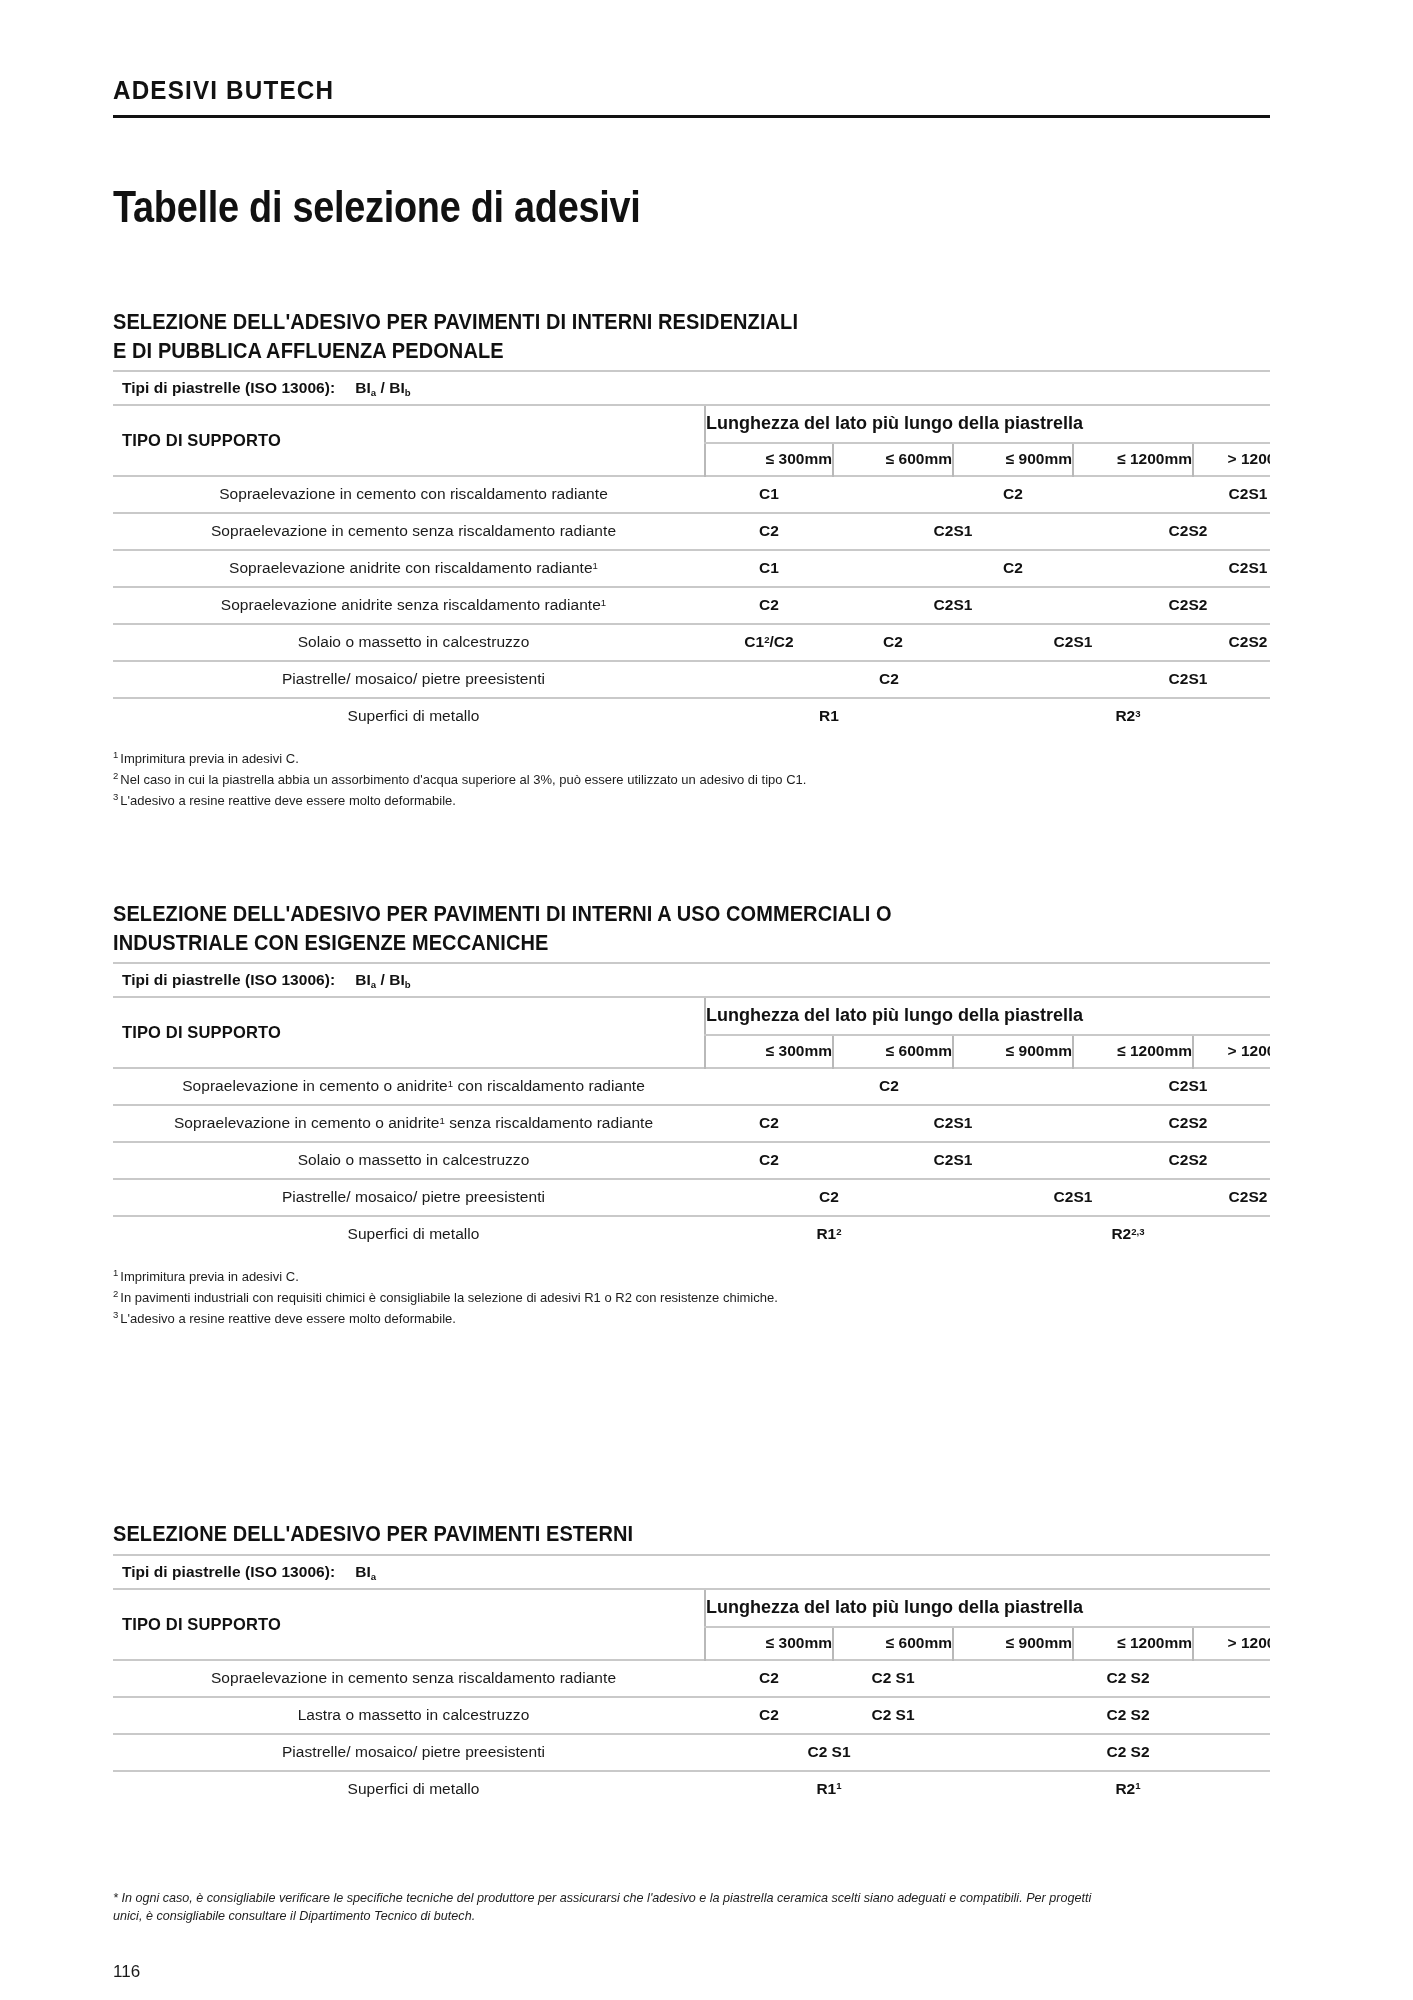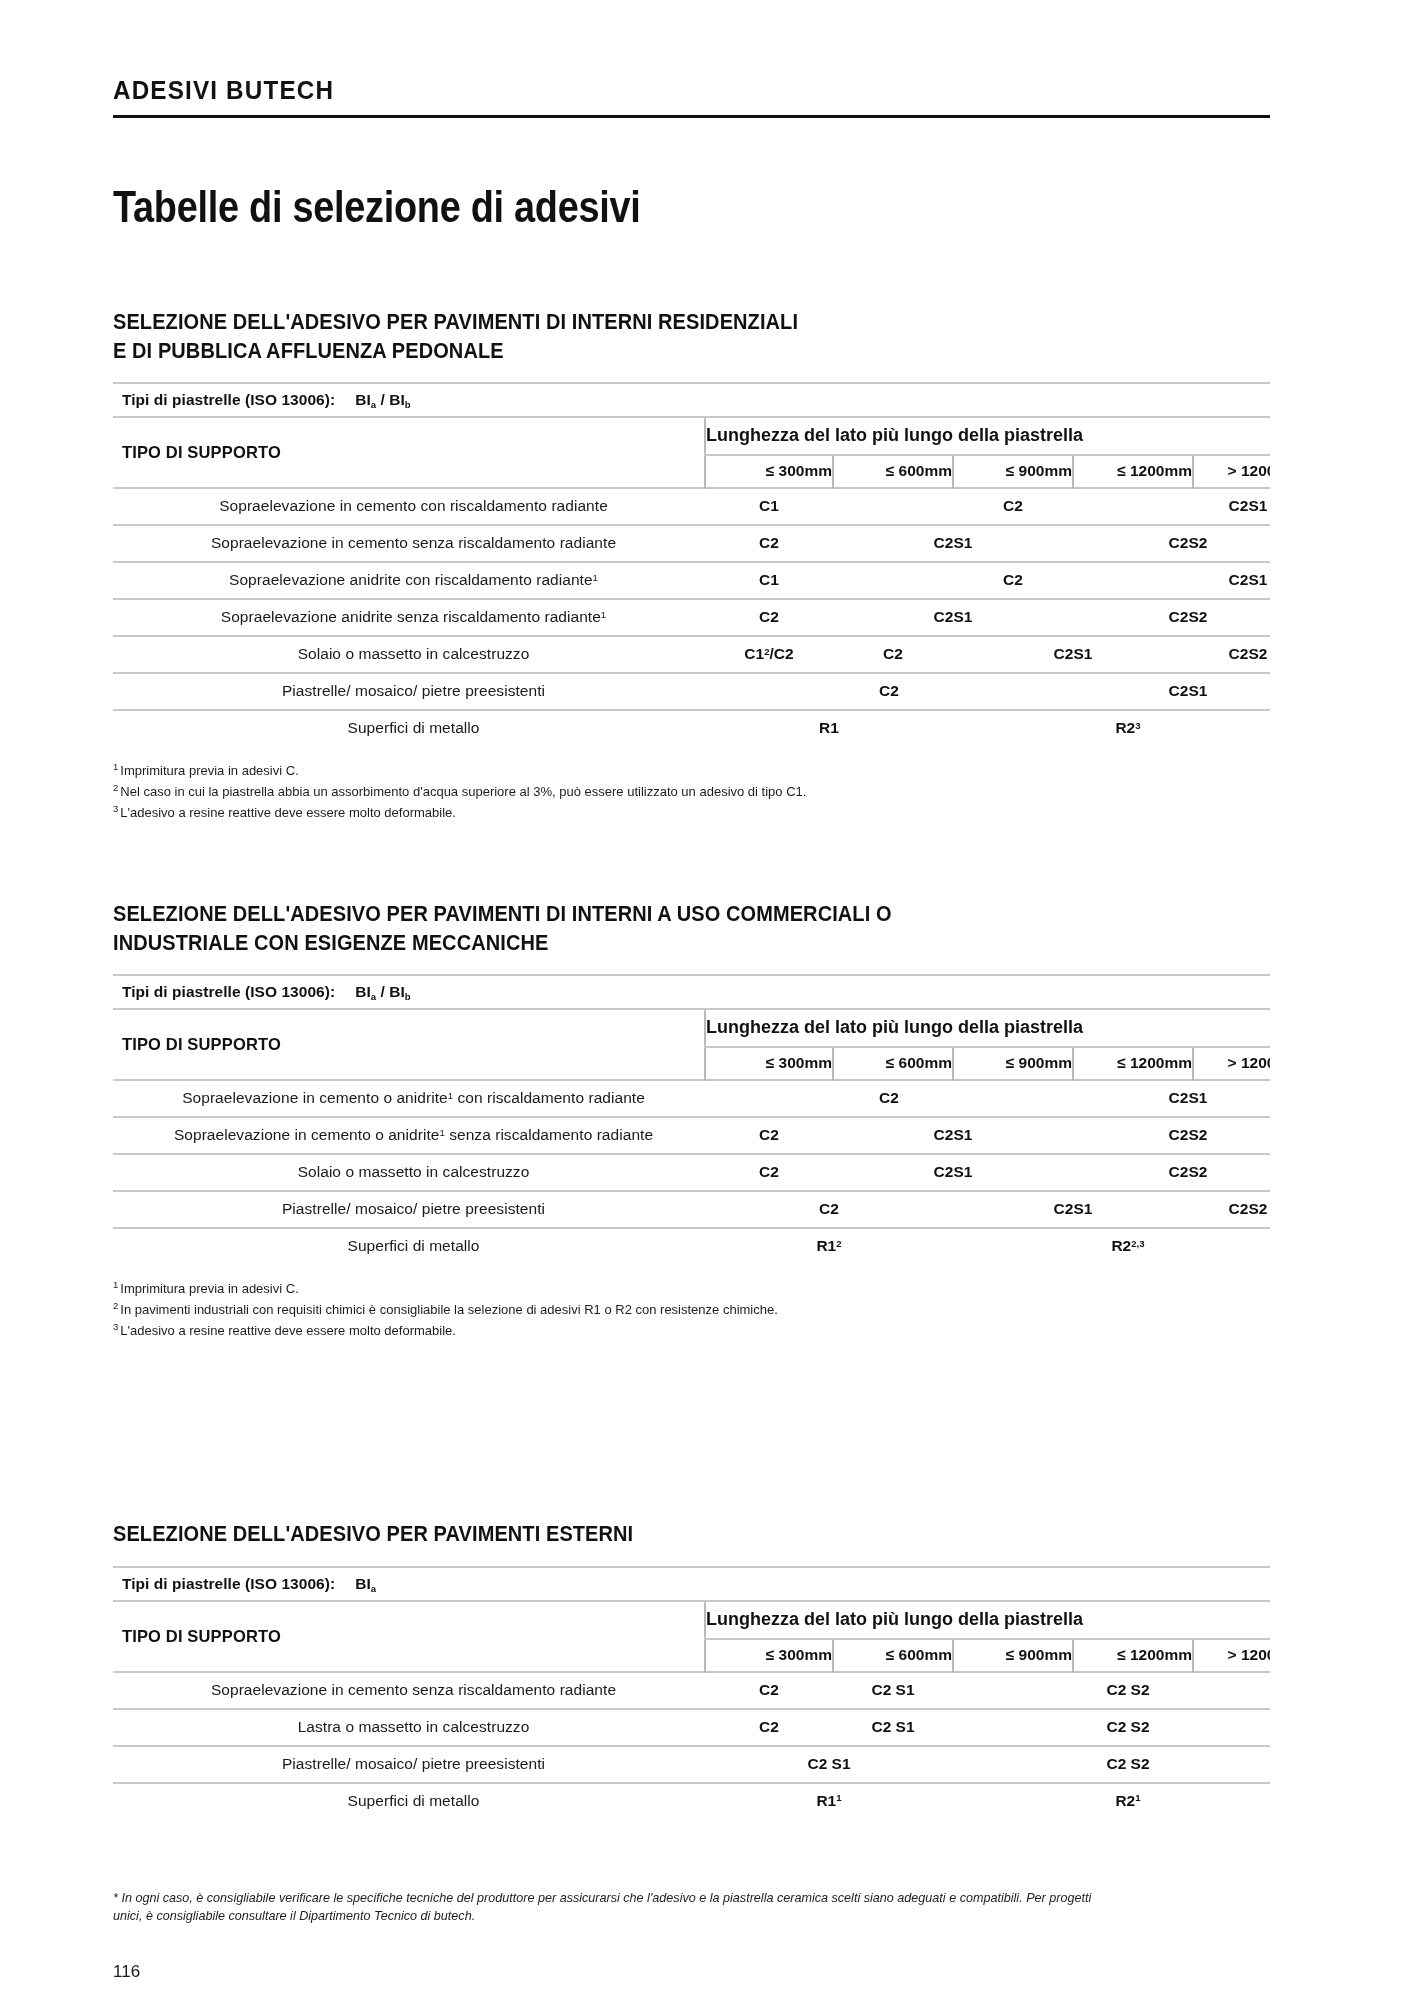--- a/index.html
+++ b/index.html
@@ -76,21 +76,21 @@
     font-size: 21.5px;
     line-height: 1.33;
     color: #111111;
     letter-spacing: 0.1px;
     transform: scaleX(0.93);
     transform-origin: left center;
     white-space: pre-line;
   }
 
   .tile-type-row {
-    margin-top: 17px;
+    margin-top: 5px;
     border-top: 2px solid #c9c9c9;
     border-bottom: 2px solid #c9c9c9;
     padding: 7px 0 7px 9px;
     font-size: 15.5px;
     font-weight: bold;
     color: #111111;
     letter-spacing: 0.05px;
   }
   .tile-type-row .val {
     display: inline-block;

